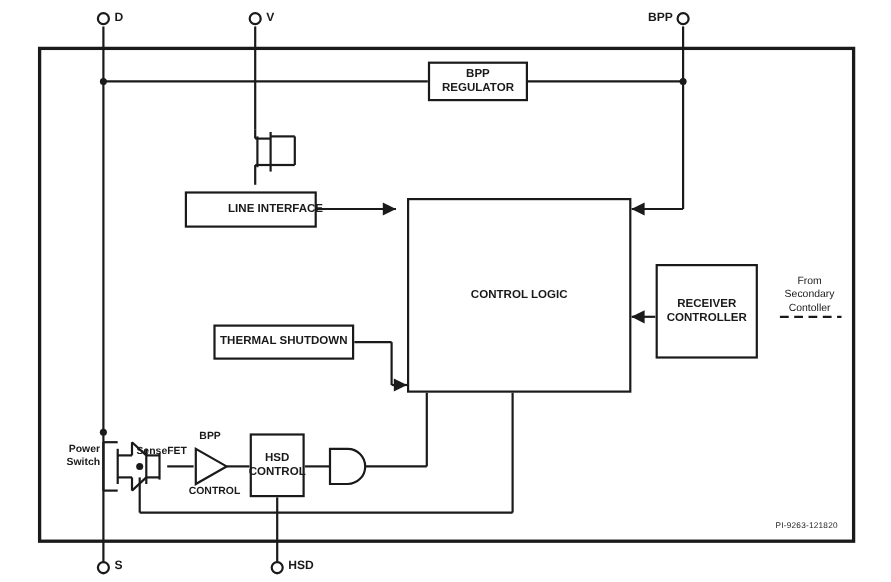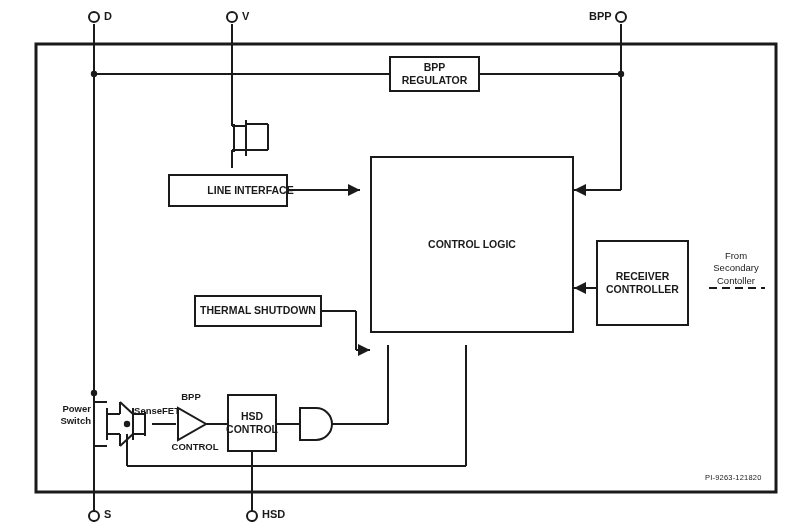--- a/index.html
+++ b/index.html
@@ -182,40 +182,40 @@
       <circle cx="94" cy="516" r="5"></circle>
       <circle cx="252" cy="516" r="5"></circle>
     </g>
   </svg>
 
   <div class="block" style="left:389px; top:56px; width:91px; height:36px;">BPP
 REGULATOR</div>
 
   <div class="block" style="left:168px; top:174px; width:120px; height:33px;padding-left:45px;">LINE INTERFACE</div>
 
-  <div class="block" style="left:370px; top:156px; width:204px; height:177px;">CONTROL LOGIC</div>
+  <div class="block" style="left:370px; top:180px; width:204px; height:177px;">CONTROL LOGIC</div>
 
   <div class="block" style="left:194px; top:295px; width:128px; height:32px;">THERMAL SHUTDOWN</div>
 
   <div class="block" style="left:596px; top:240px; width:93px; height:86px;">RECEIVER
 CONTROLLER</div>
 
   <div class="block" style="left:227px; top:394px; width:50px; height:58px;">HSD
 CONTROL</div>
 
   <div class="pin-label" style="left:104px; top:10px;">D</div>
   <div class="pin-label" style="left:242px; top:10px;">V</div>
   <div class="pin-label" style="left:589px; top:10px;">BPP</div>
   <div class="pin-label" style="left:104px; top:508px;">S</div>
   <div class="pin-label" style="left:262px; top:508px;">HSD</div>
 
   <div class="small-lbl" style="left:43px; top:403px; width:48px;text-align:right;">Power
 Switch</div>
 
-  <div class="small-lbl" style="left:124px; top:405px; width:56px; text-align:right;">SenseFET</div>
+  <div class="small-lbl" style="left:124px; top:405px; width:56px; text-align:left;">SenseFET</div>
 
   <div class="small-lbl" style="left:175px; top:391px; width:32px;">BPP</div>
 
   <div class="small-lbl" style="left:167px; top:441px; width:56px;">CONTROL</div>
 
   <div class="sidenote" style="left:697px; top:250px; width:78px;">From
 Secondary
 Contoller</div>
 
   <div class="part-id" style="left:705px; top:473px;">PI-9263-121820</div>

